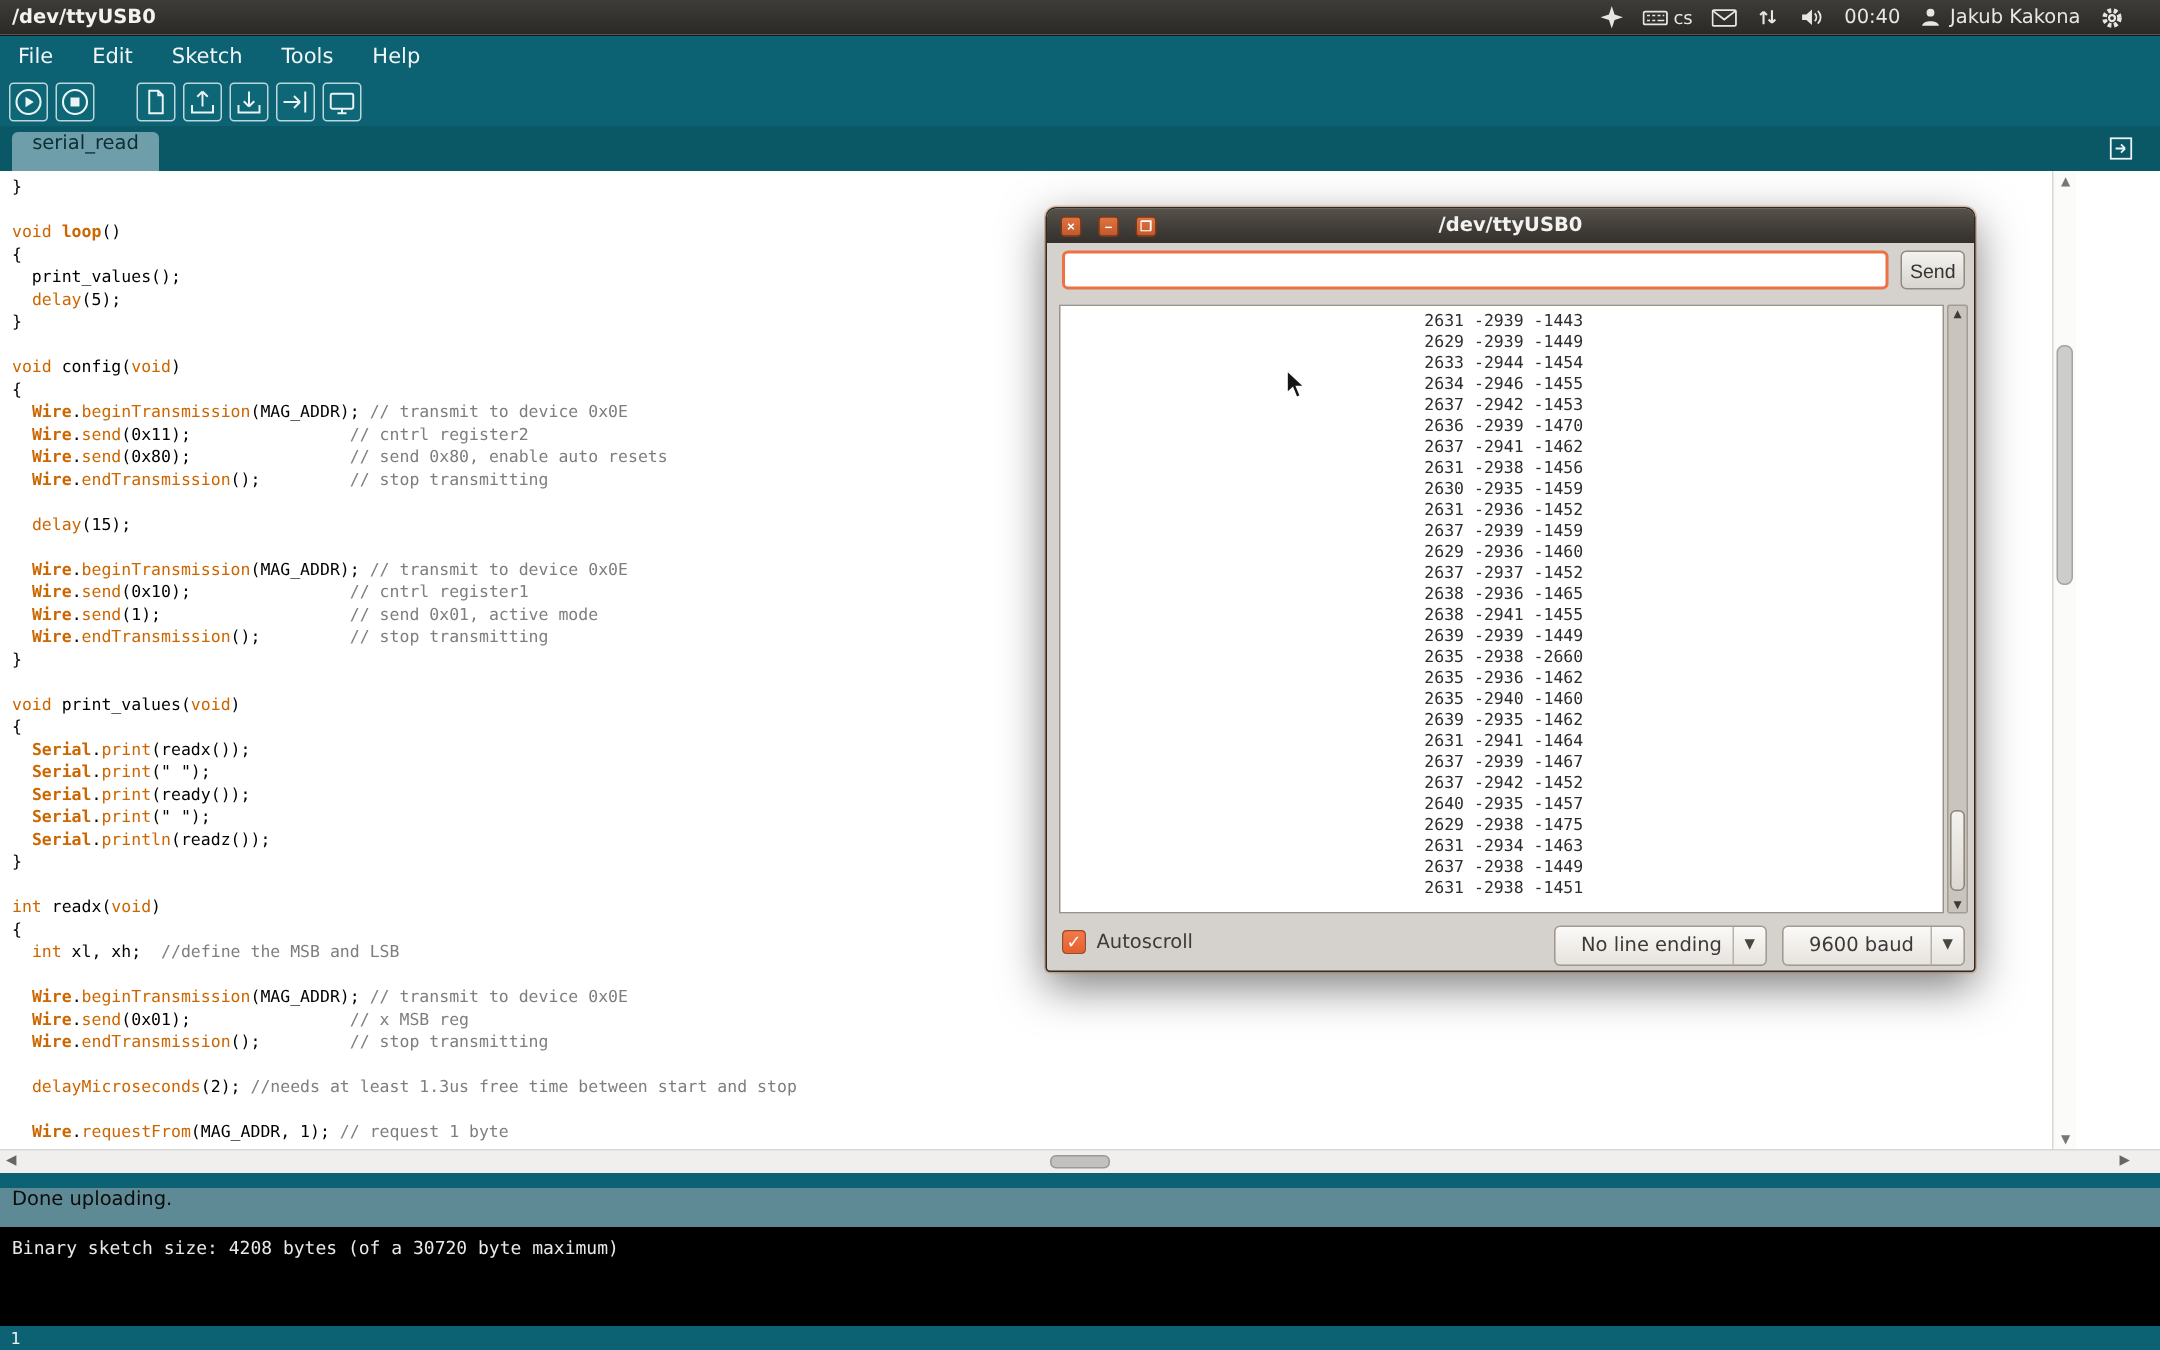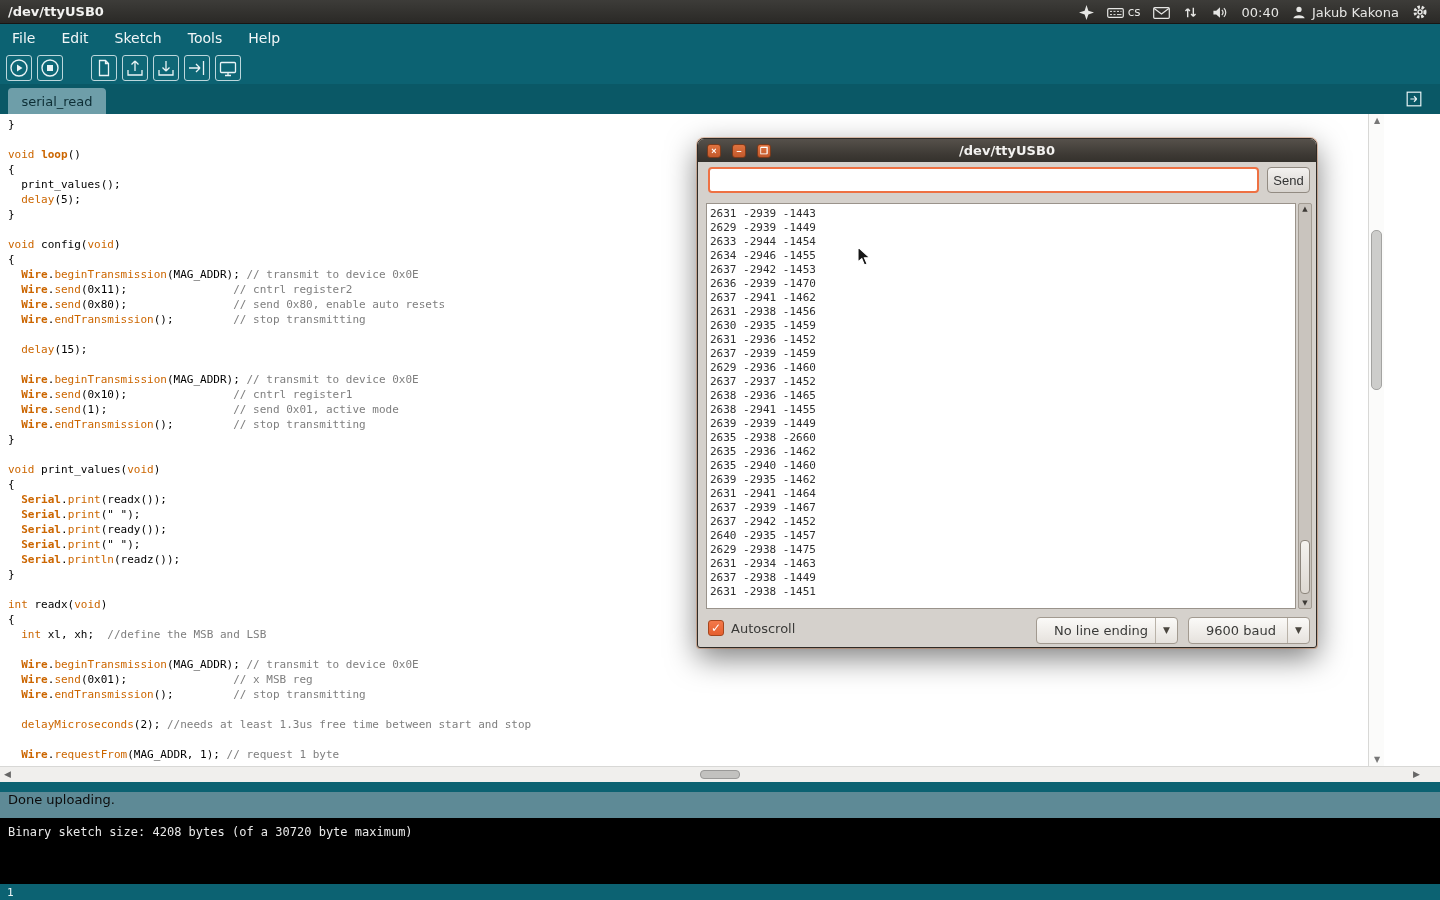--- a/index.html
+++ b/index.html
@@ -5,42 +5,42 @@
   * { margin:0; padding:0; box-sizing:border-box; }
   html,body { width:1440px; height:900px; overflow:hidden; background:#fff;
               font-family:"DejaVu Sans","Liberation Sans",sans-serif; }
   .screen { position:relative; width:1384px; height:900px; background:#fff; }
 
   
   .top-panel { position:absolute; left:0; top:0; width:1440px; height:24px;
     background:linear-gradient(#3d3c39,#2a2926); border-bottom:1px solid #171614;
     display:flex; align-items:center; justify-content:space-between; z-index:5; }
   .panel-title { color:#f2f2f0; font-weight:bold; font-size:13px; padding-left:8px; }
-  .panel-right { display:flex; align-items:flex-end; gap:13px; padding-right:12px; color:#e6e6e4; font-size:13px; }
+  .panel-right { display:flex; align-items:center; gap:13px; padding-right:24px; color:#e6e6e4; font-size:13px; }
   .panel-right svg { display:block; }
   .tray-label { font-size:12px; color:#e6e6e4; }
   .kb-group { display:flex; align-items:center; gap:4px; }
   .user-group { display:flex; align-items:center; gap:6px; }
 
   
   .menubar { position:absolute; left:0; top:24px; width:1440px; height:28px;
     background:#0c6272; display:flex; align-items:center; gap:26px; padding-left:12px; z-index:4; }
   .menu-item { color:#f1f6f7; font-size:14px; cursor:default; }
 
   .toolbar { position:absolute; left:0; top:52px; width:1440px; height:32px;
     background:#0c6272; display:flex; align-items:center; gap:5px; padding-left:6px; z-index:4; }
   .tb-btn { width:26px; height:26px; background:#0e6776; border:1px solid #bcd7dc;
     border-radius:3px; display:flex; align-items:center; justify-content:center; padding:0; cursor:pointer; }
   .tb-btn svg { display:block; }
   .tb-gap { width:18px; }
 
   .tabstrip { position:absolute; left:0; top:84px; width:1440px; height:30px;
     background:#0a5866; z-index:4; }
   .tab { position:absolute; left:8px; bottom:0; width:98px; height:26px;
-    background:#6e9ea9; border-radius:4px 4px 0 0; display:flex; align-items:center;
+    background:#6e9ea9; border-radius:4px 4px 0 0; display:flex; align-items:flex-start;
     justify-content:center; font-size:13px; color:#0d2e35; cursor:pointer; }
   .tab-menu { position:absolute; right:16px; top:5px; width:20px; height:20px;
     background:transparent; border:none; cursor:pointer; }
 
   
   .editor { position:absolute; left:0; top:114px; width:1424px; height:652px;
     background:#ffffff; overflow:hidden; }
   .code { padding:3px 0 0 8px; font-family:"DejaVu Sans Mono","Liberation Mono",monospace;
     font-size:11px; line-height:15px; color:#000; }
   .code-line { white-space:pre; height:15px; }
@@ -88,21 +88,21 @@
   .sm-input { position:absolute; left:10px; top:28px; width:551px; height:26px;
     border:2px solid #ee7143; border-radius:4px; background:#fff; font-size:13px; padding:0 6px;
     outline:none; font-family:"DejaVu Sans","Liberation Sans",sans-serif; }
   .sm-send { position:absolute; left:569px; top:28px; width:43px; height:26px;
     background:linear-gradient(#f4f2f0,#d8d4cf); border:1px solid #928b82; border-radius:4px;
     font-size:13px; color:#333; cursor:pointer; }
   .sm-output { position:absolute; left:8px; top:64px; width:590px; height:406px;
     background:#fff; border:1px solid #9a938b; overflow:hidden;
     font-family:"DejaVu Sans Mono","Liberation Mono",monospace; font-size:11px; line-height:14px;
     color:#2e2e2e; padding:3px 0 0 3px; }
-  .serial-line { white-space:pre; }
+  .serial-line { white-space:pre;text-align:center; }
   .sm-vscroll { position:absolute; left:600px; top:64px; width:14px; height:406px;
     background:#c9c4be; border:1px solid #a39c93; border-radius:2px; }
   .sm-vscroll .arr { position:absolute; left:0; width:12px; text-align:center; font-size:7px; color:#3d3a36; }
   .sm-vthumb { position:absolute; left:1px; top:336px; width:10px; height:54px;
     background:linear-gradient(#f4f2ef,#ddd8d2); border:1px solid #8d867d; border-radius:4px; }
   .sm-bottom { position:absolute; left:0; top:476px; width:100%; height:32px;
     display:flex; align-items:center; }
   .sm-check { position:absolute; left:10px; top:5px; width:16px; height:16px;
     background:linear-gradient(#f3794a,#e55f2e); border:1px solid #a64categories; border:1px solid #a6461d;
     border-radius:3px; color:#fff; font-size:12px; line-height:15px; text-align:center; cursor:pointer; }

